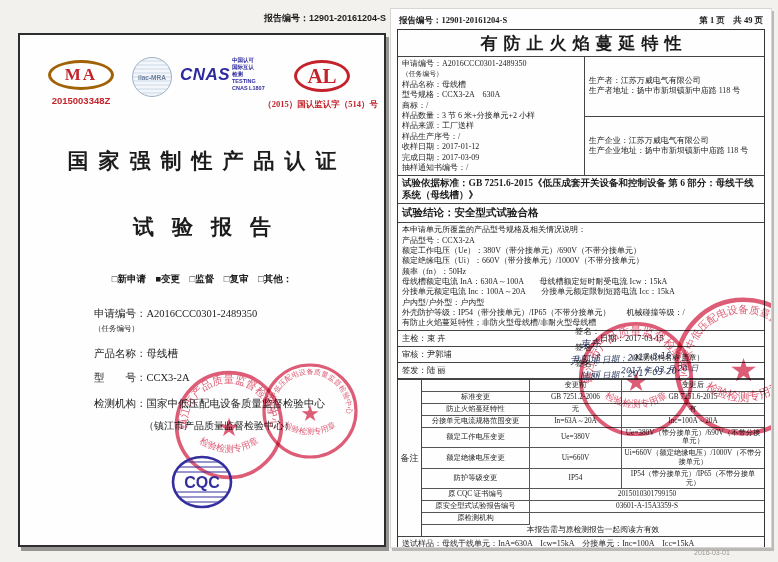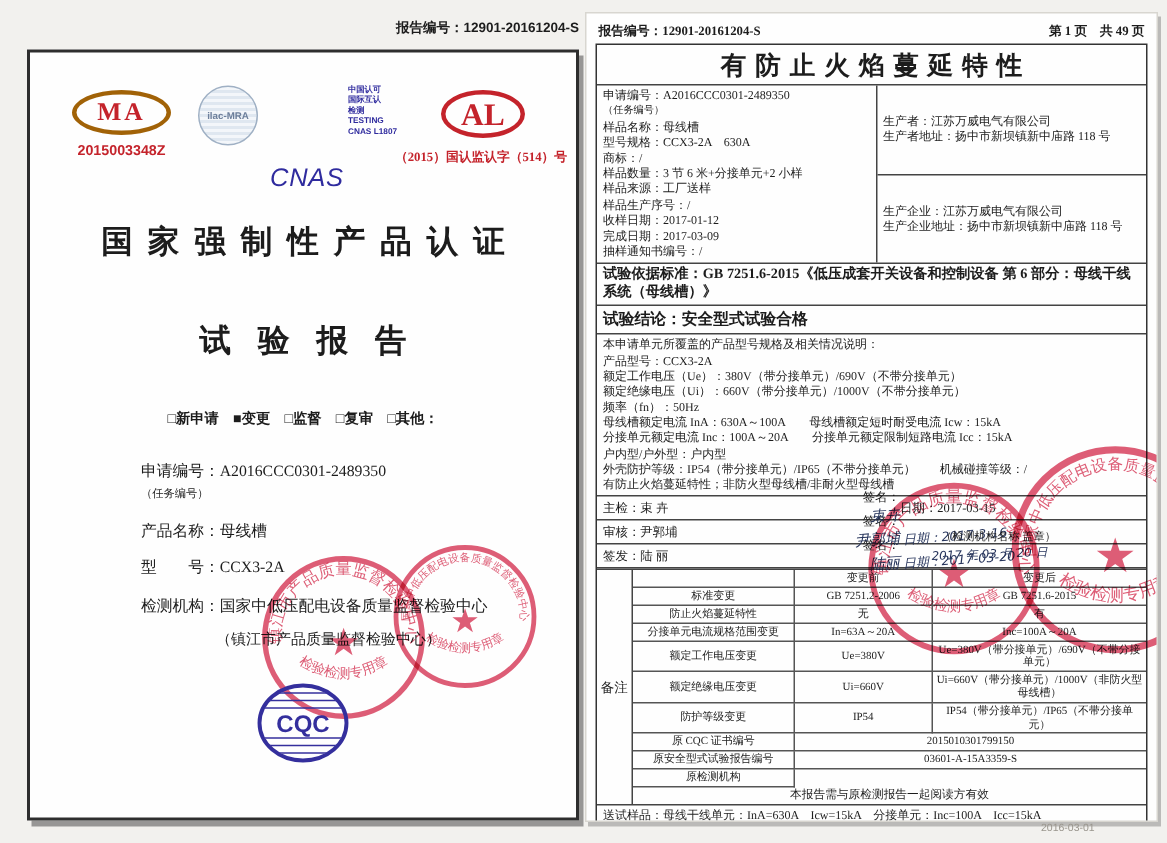--- a/index.html
+++ b/index.html
@@ -39,22 +39,22 @@
   .ilac {
     position:absolute; left:112px; top:22px; width:40px; height:40px;
     border:1px solid #9fb0c4; border-radius:50%;
     background:repeating-linear-gradient(0deg,#f3f6fa 0 2px,#dfe7f0 2px 4px);
     display:flex; align-items:center; justify-content:center;
     font-size:6.5px; font-weight:bold; color:#6d7f9b;
     font-family:"Liberation Sans","DejaVu Sans",sans-serif;
   }
   .cnas-word {
     position:absolute; left:160px; top:30px;
-    font-size:17px; font-weight:400; font-style:italic; color:#2f2b9e;
-    font-family:"Liberation Sans","DejaVu Sans",sans-serif; letter-spacing:.5px;margin-top:44px;
+    font-size:17px; font-weight:700; font-style:italic; color:#2f2b9e;
+    font-family:"Liberation Sans","DejaVu Sans",sans-serif; letter-spacing:.5px;
   }
   .cnas-side {
     position:absolute; left:212px; top:22px; width:50px;
     font-size:5.5px; line-height:7px; color:#2f2b9e; font-weight:bold;
     font-family:"Liberation Sans","DejaVu Sans",sans-serif;
   }
   .al-oval {
     position:absolute; left:274px; top:25px; width:56px; height:32px;
     border:3px solid #c4232b; border-radius:50%;
     color:#c4232b; font-weight:bold; font-size:21px;
@@ -310,21 +310,21 @@
         <div class="rc">分接单元电流规格范围变更</div>
         <div class="rc">In=63A～20A</div>
         <div class="rc lastc">Inc=100A～20A</div>
 
         <div class="rc">额定工作电压变更</div>
         <div class="rc">Ue=380V</div>
         <div class="rc lastc">Ue=380V（带分接单元）/690V（不带分接单元）</div>
 
         <div class="rc">额定绝缘电压变更</div>
         <div class="rc">Ui=660V</div>
-        <div class="rc lastc">Ui=660V（带分接单元）/1000V（非防火型母线槽）</div>
+        <div class="rc lastc">Ui=660V（额定绝缘电压）/1000V（不带分接单元）</div>
 
         <div class="rc">防护等级变更</div>
         <div class="rc">IP54</div>
         <div class="rc lastc">IP54（带分接单元）/IP65（不带分接单元）</div>
 
         <div class="rc">原 CQC 证书编号</div>
         <div class="rc span2">2015010301799150</div>
 
         <div class="rc">原安全型式试验报告编号</div>
         <div class="rc span2">03601-A-15A3359-S</div>

